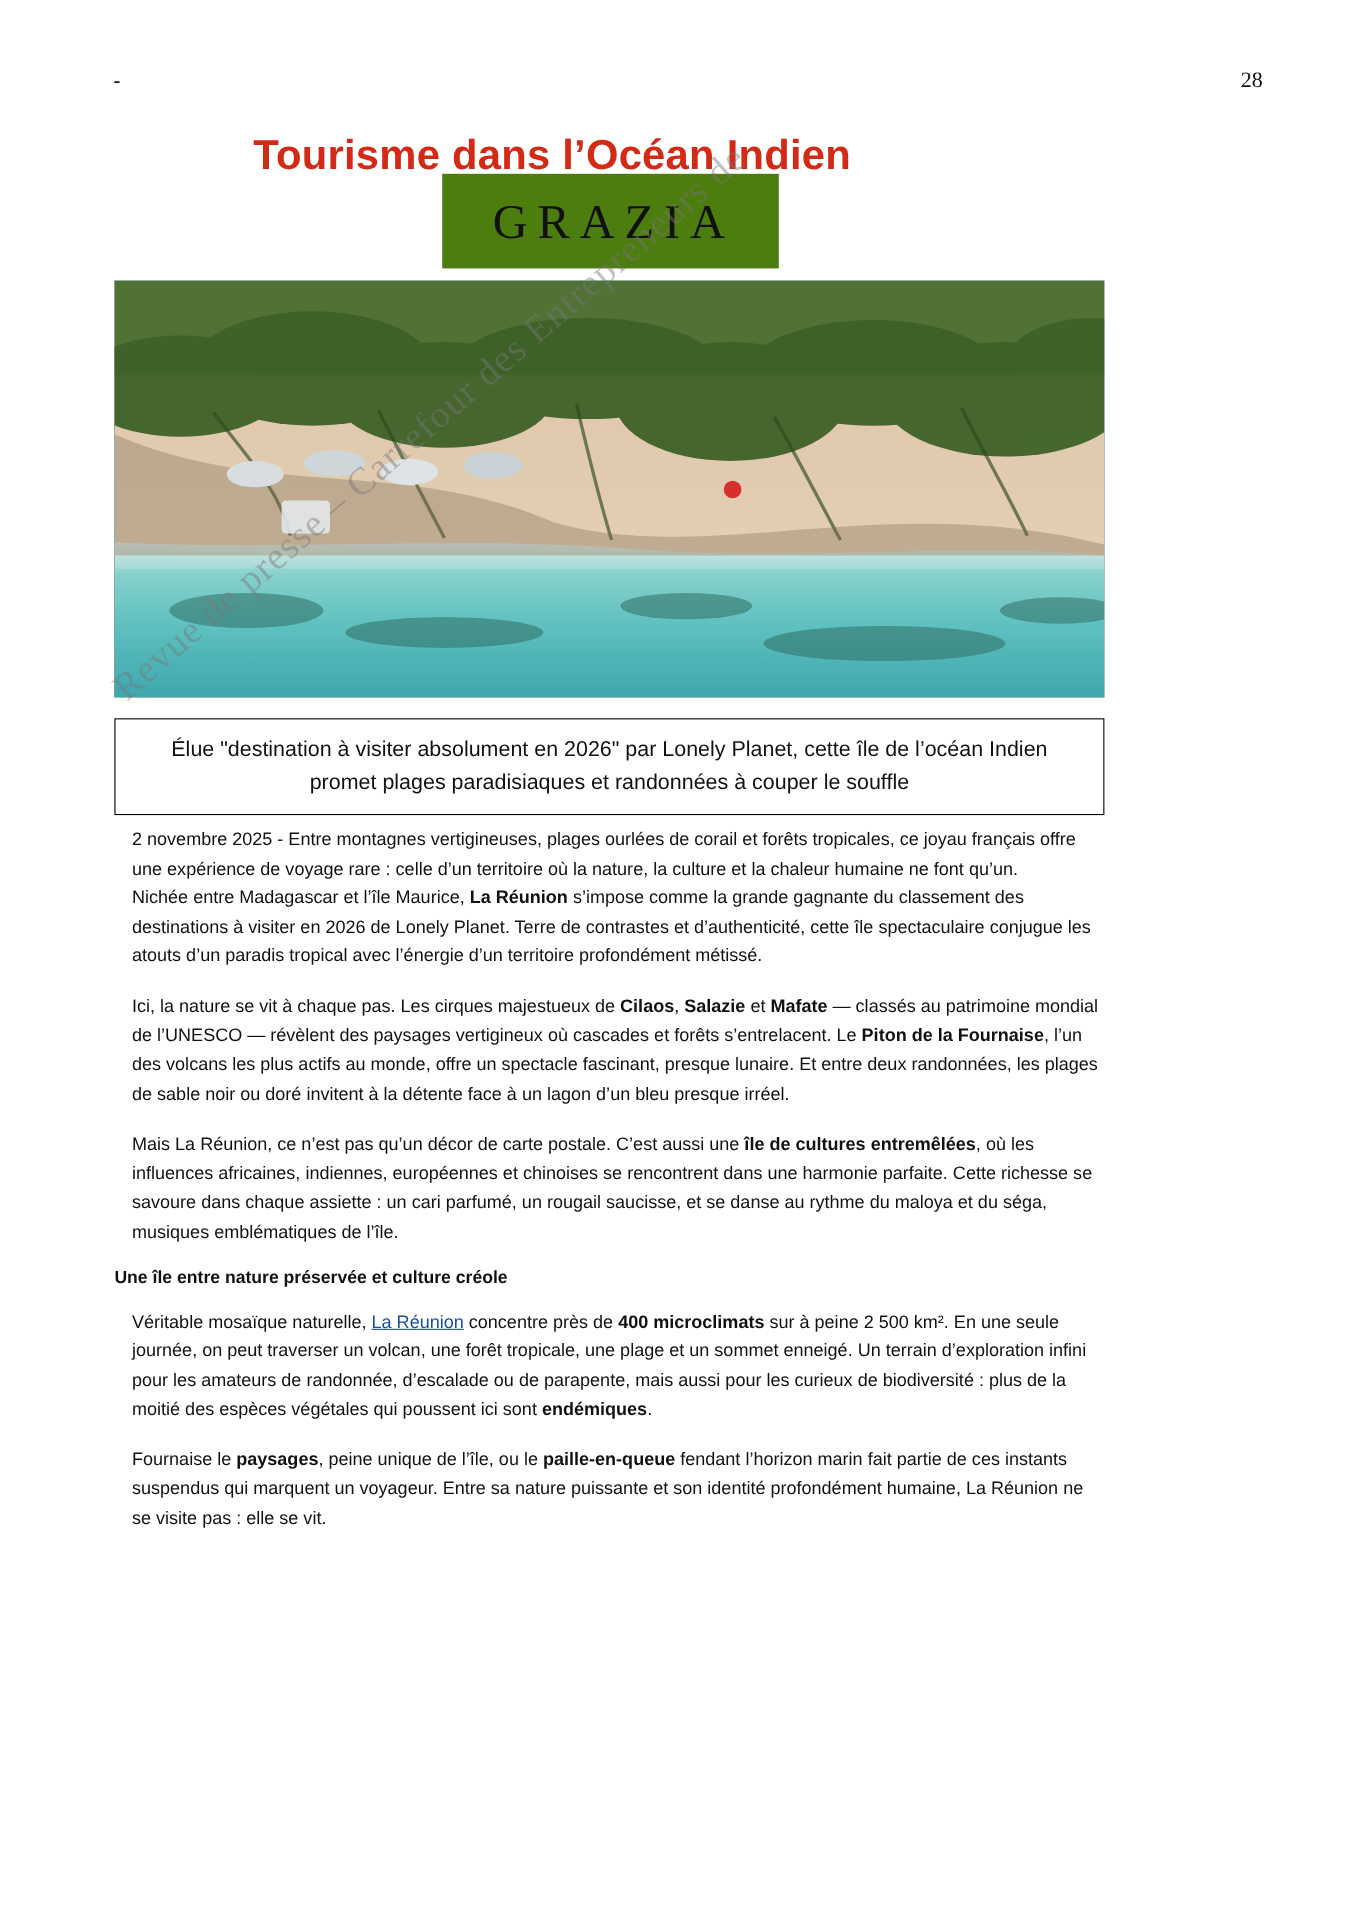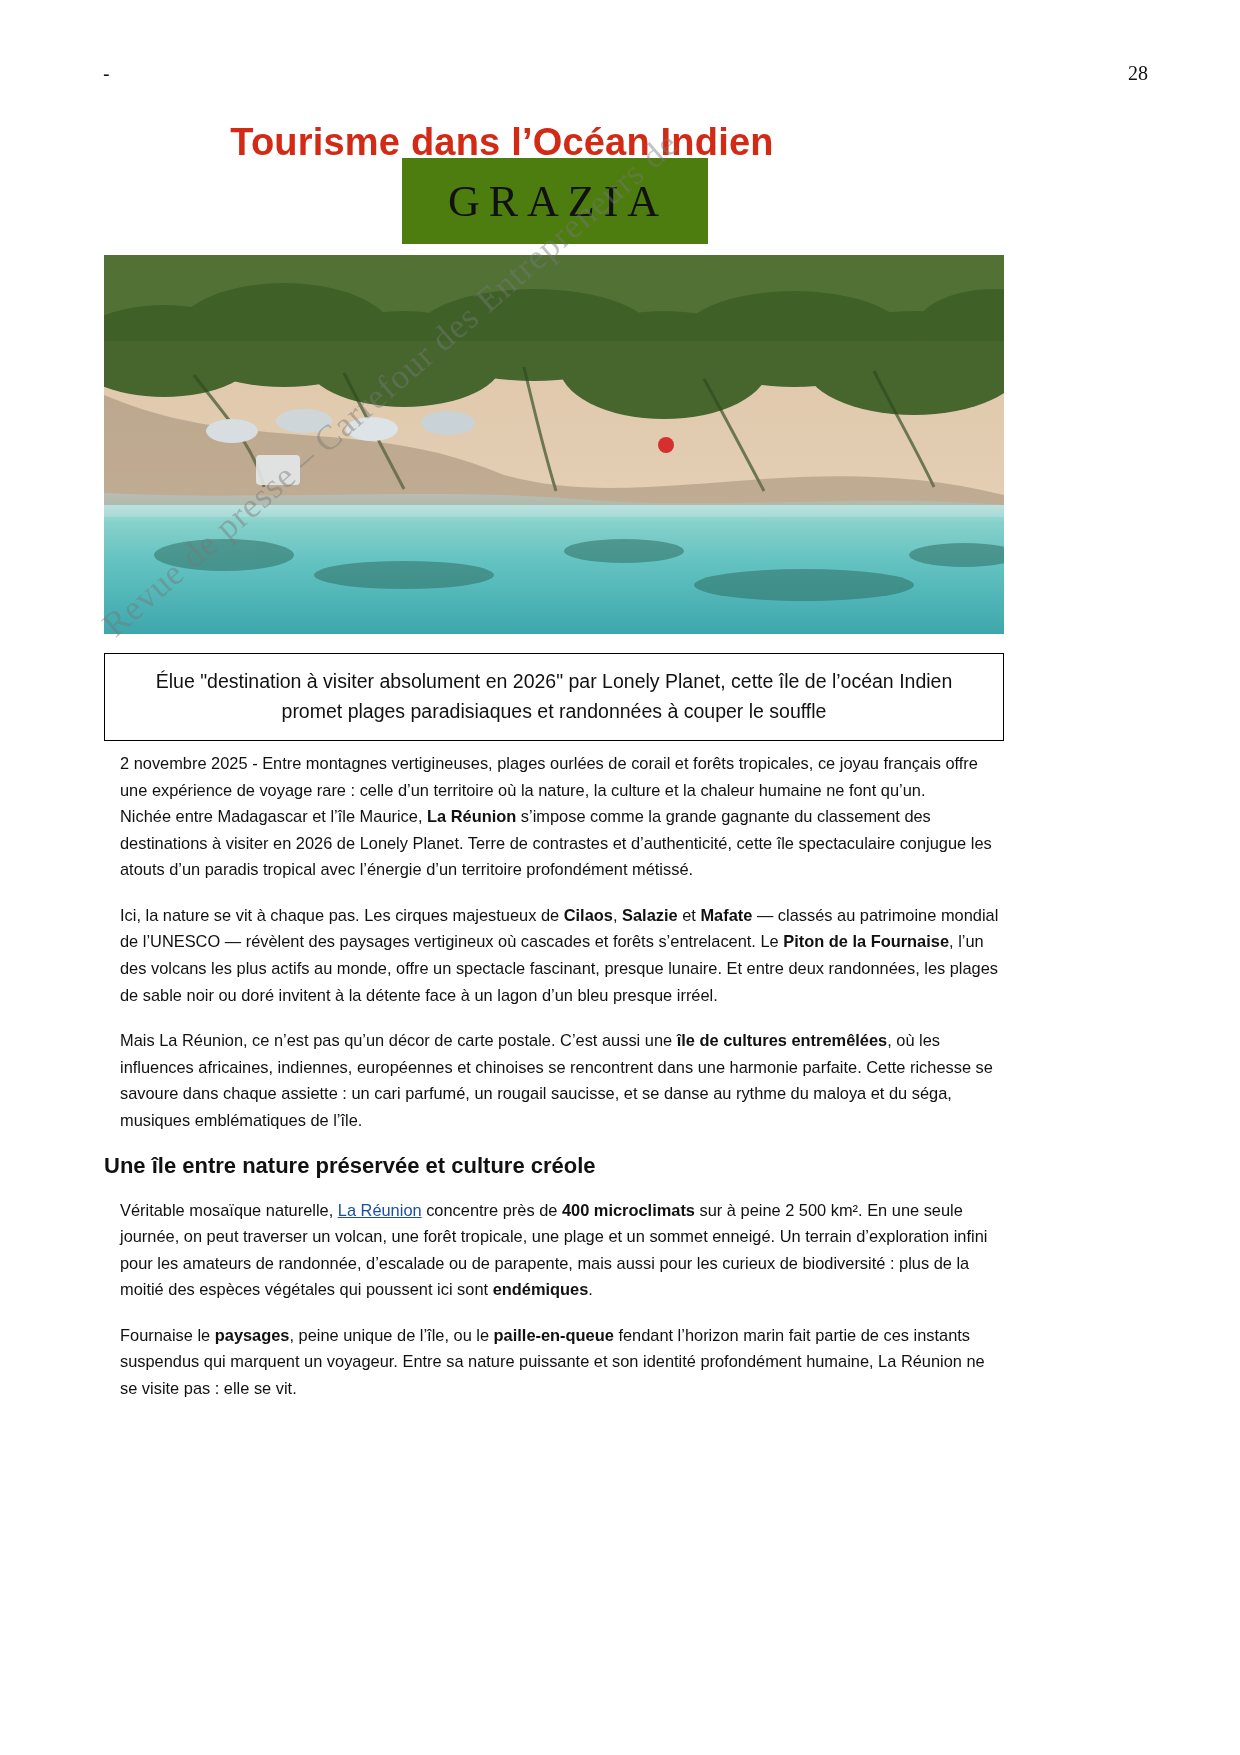--- a/index.html
+++ b/index.html
@@ -106,21 +106,21 @@
   }
   .para {
     font-size: 16.4px;
     line-height: 1.62;
     color: #111;
     margin: 0 0 19px 16px;
     text-align: left;
   }
   .para.tight { margin-bottom: 0; }
   .sub-head {
-    font-size: 22px;
+    font-size: 16px;
     font-weight: bold;
     color: #111;
     margin: 0 0 18px 0;
   }
   .b { font-weight: bold; }
   .i { }
   a.inline-link {
     color: #1a4fa0;
     text-decoration: underline;
   }

